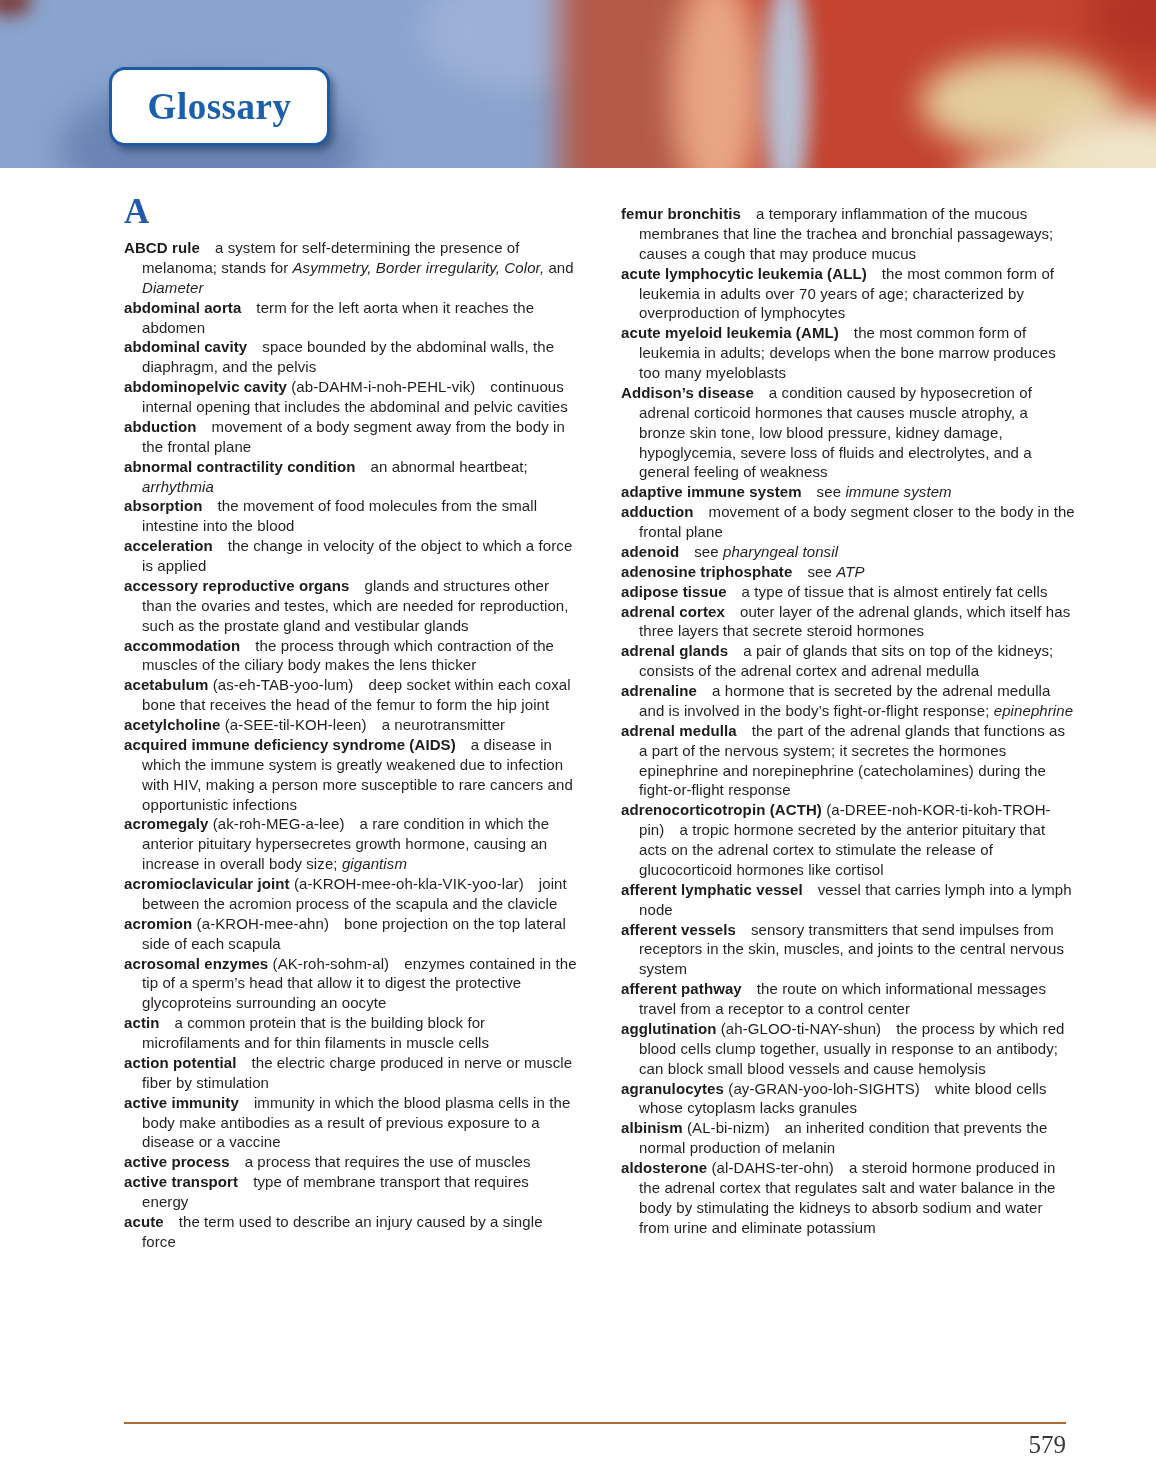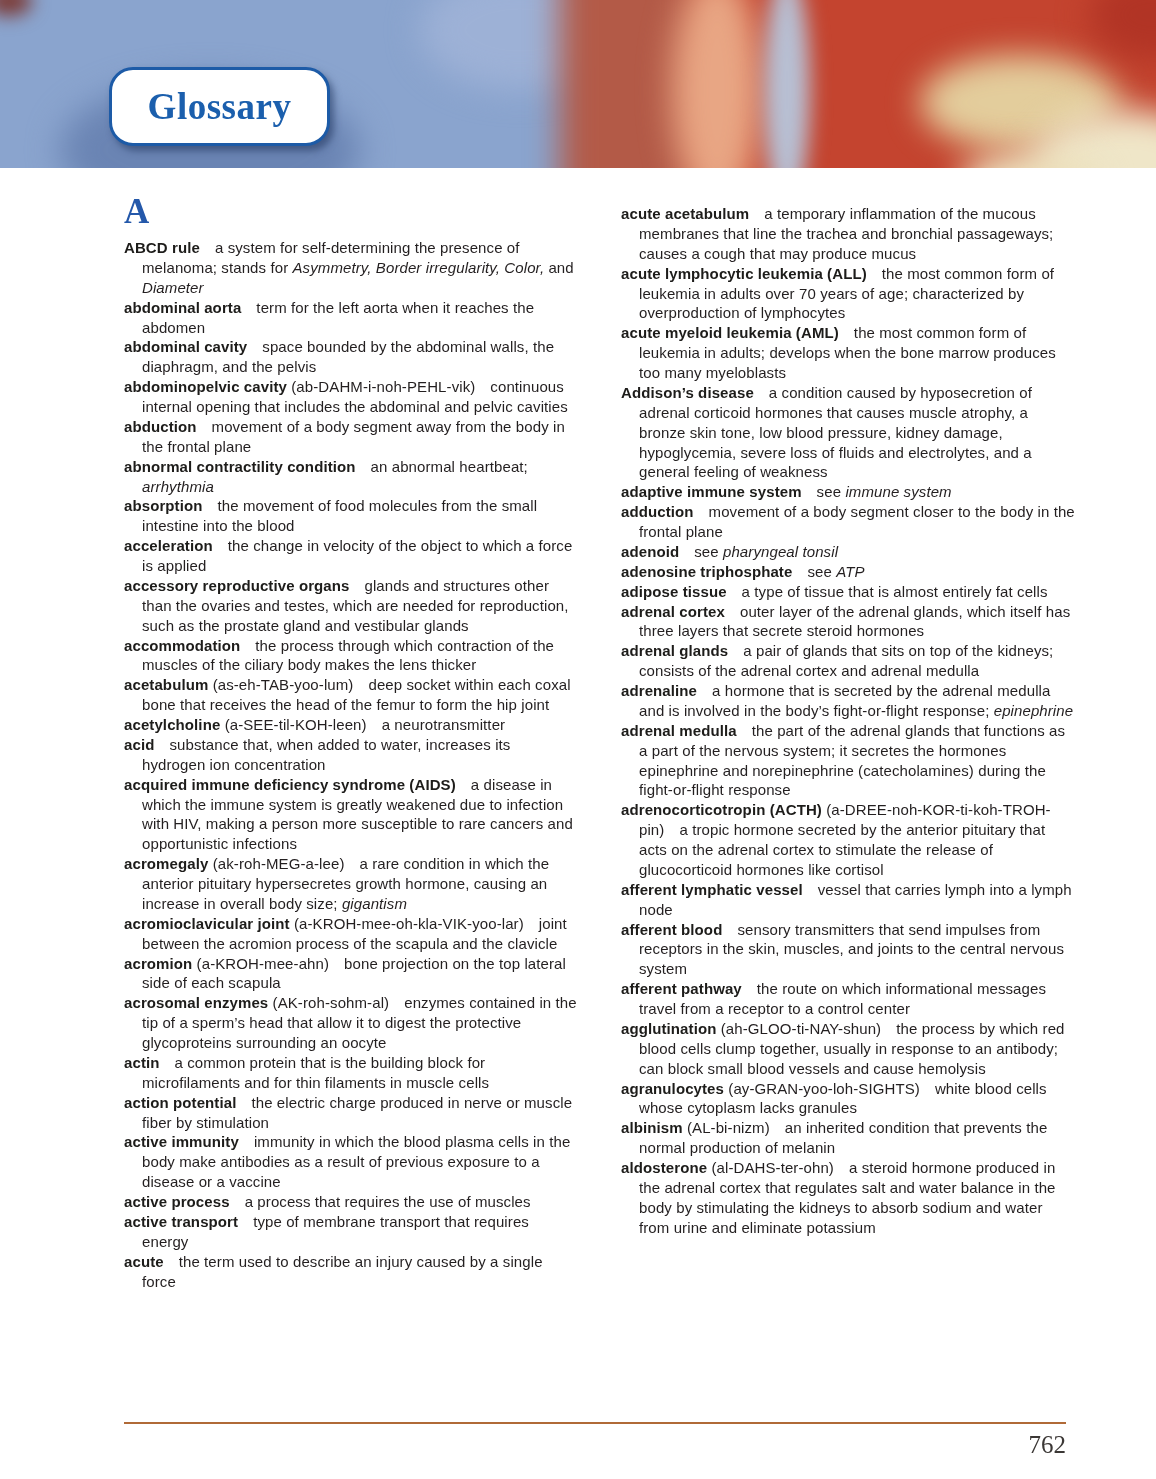--- a/index.html
+++ b/index.html
@@ -21,21 +21,21 @@
   .ph.b7{left:764px;top:-30px;width:46px;height:240px;background:#b7c0d4;filter:blur(10px);}
   .ph.b8{left:920px;top:55px;width:200px;height:95px;background:#e3cd9c;}
   .ph.b9{left:1030px;top:110px;width:190px;height:110px;background:#efe6c8;}
   .ph.b10{left:960px;top:150px;width:140px;height:70px;background:#ece0bc;}
   .ph.b11{left:1090px;top:-30px;width:130px;height:90px;background:#b13425;}
   .ph.b12{left:-14px;top:-14px;width:46px;height:30px;background:#7c3b36;filter:blur(9px);}
 
   
   .title-box{
     position:absolute;left:109px;top:67px;width:221px;height:79px;
-    background:#ffffff;border:3px solid #1d5ba7;border-radius:24px;
+    background:#ffffff;border:3px solid #1d5ba7;border-radius:16px;
     box-shadow:4px 5px 7px rgba(25,45,85,.5);
     display:flex;align-items:center;justify-content:center;box-sizing:border-box;
   }
   .title-box .t{
     font-family:"Liberation Serif","DejaVu Serif",serif;
     font-weight:bold;font-size:37px;color:#1b5fad;letter-spacing:.5px;
   }
 
   
   .content{position:absolute;left:124px;top:194px;width:952px;}
@@ -92,56 +92,55 @@
           <p class="entry"><b>abdominal cavity</b><span class="sep"></span><span>space bounded by the abdominal walls, the diaphragm, and the pelvis</span></p>
           <p class="entry"><b>abdominopelvic cavity</b> <span>(ab-DAHM-i-noh-PEHL-vik)</span><span class="sep"></span><span>continuous internal opening that includes the abdominal and pelvic cavities</span></p>
           <p class="entry"><b>abduction</b><span class="sep"></span><span>movement of a body segment away from the body in the frontal plane</span></p>
           <p class="entry"><b>abnormal contractility condition</b><span class="sep"></span><span>an abnormal heartbeat; </span><i>arrhythmia</i></p>
           <p class="entry"><b>absorption</b><span class="sep"></span><span>the movement of food molecules from the small intestine into the blood</span></p>
           <p class="entry"><b>acceleration</b><span class="sep"></span><span>the change in velocity of the object to which a force is applied</span></p>
           <p class="entry"><b>accessory reproductive organs</b><span class="sep"></span><span>glands and structures other than the ovaries and testes, which are needed for reproduction, such as the prostate gland and vestibular glands</span></p>
           <p class="entry"><b>accommodation</b><span class="sep"></span><span>the process through which contraction of the muscles of the ciliary body makes the lens thicker</span></p>
           <p class="entry"><b>acetabulum</b> <span>(as-eh-TAB-yoo-lum)</span><span class="sep"></span><span>deep socket within each coxal bone that receives the head of the femur to form the hip joint</span></p>
           <p class="entry"><b>acetylcholine</b> <span>(a-SEE-til-KOH-leen)</span><span class="sep"></span><span>a neurotransmitter</span></p>
-          <p class="entry"><b>acid</b><span class="sep"></span><span>substance that, when added to water, increases its hydrogen ion concentration</span></p>
           <p class="entry"><b>acquired immune deficiency syndrome (AIDS)</b><span class="sep"></span><span>a disease in which the immune system is greatly weakened due to infection with HIV, making a person more susceptible to rare cancers and opportunistic infections</span></p>
           <p class="entry"><b>acromegaly</b> <span>(ak-roh-MEG-a-lee)</span><span class="sep"></span><span>a rare condition in which the anterior pituitary hypersecretes growth hormone, causing an increase in overall body size; </span><i>gigantism</i></p>
           <p class="entry"><b>acromioclavicular joint</b> <span>(a-KROH-mee-oh-kla-VIK-yoo-lar)</span><span class="sep"></span><span>joint between the acromion process of the scapula and the clavicle</span></p>
           <p class="entry"><b>acromion</b> <span>(a-KROH-mee-ahn)</span><span class="sep"></span><span>bone projection on the top lateral side of each scapula</span></p>
           <p class="entry"><b>acrosomal enzymes</b> <span>(AK-roh-sohm-al)</span><span class="sep"></span><span>enzymes contained in the tip of a sperm’s head that allow it to digest the protective glycoproteins surrounding an oocyte</span></p>
           <p class="entry"><b>actin</b><span class="sep"></span><span>a common protein that is the building block for microfilaments and for thin filaments in muscle cells</span></p>
           <p class="entry"><b>action potential</b><span class="sep"></span><span>the electric charge produced in nerve or muscle fiber by stimulation</span></p>
           <p class="entry"><b>active immunity</b><span class="sep"></span><span>immunity in which the blood plasma cells in the body make antibodies as a result of previous exposure to a disease or a vaccine</span></p>
           <p class="entry"><b>active process</b><span class="sep"></span><span>a process that requires the use of muscles</span></p>
           <p class="entry"><b>active transport</b><span class="sep"></span><span>type of membrane transport that requires energy</span></p>
           <p class="entry"><b>acute</b><span class="sep"></span><span>the term used to describe an injury caused by a single force</span></p>
         </div>
     </div>
     <div class="col right">
       <div>
-          <p class="entry"><b>acute acetabulum</b><span class="sep"></span><span>a temporary inflammation of the mucous membranes that line the trachea and bronchial passageways; causes a cough that may produce mucus</span></p>
+          <p class="entry"><b>femur bronchitis</b><span class="sep"></span><span>a temporary inflammation of the mucous membranes that line the trachea and bronchial passageways; causes a cough that may produce mucus</span></p>
           <p class="entry"><b>acute lymphocytic leukemia (ALL)</b><span class="sep"></span><span>the most common form of leukemia in adults over 70 years of age; characterized by overproduction of lymphocytes</span></p>
           <p class="entry"><b>acute myeloid leukemia (AML)</b><span class="sep"></span><span>the most common form of leukemia in adults; develops when the bone marrow produces too many myeloblasts</span></p>
           <p class="entry"><b>Addison’s disease</b><span class="sep"></span><span>a condition caused by hyposecretion of adrenal corticoid hormones that causes muscle atrophy, a bronze skin tone, low blood pressure, kidney damage, hypoglycemia, severe loss of fluids and electrolytes, and a general feeling of weakness</span></p>
           <p class="entry"><b>adaptive immune system</b><span class="sep"></span><span>see </span><i>immune system</i></p>
           <p class="entry"><b>adduction</b><span class="sep"></span><span>movement of a body segment closer to the body in the frontal plane</span></p>
           <p class="entry"><b>adenoid</b><span class="sep"></span><span>see </span><i>pharyngeal tonsil</i></p>
           <p class="entry"><b>adenosine triphosphate</b><span class="sep"></span><span>see </span><i>ATP</i></p>
           <p class="entry"><b>adipose tissue</b><span class="sep"></span><span>a type of tissue that is almost entirely fat cells</span></p>
           <p class="entry"><b>adrenal cortex</b><span class="sep"></span><span>outer layer of the adrenal glands, which itself has three layers that secrete steroid hormones</span></p>
           <p class="entry"><b>adrenal glands</b><span class="sep"></span><span>a pair of glands that sits on top of the kidneys; consists of the adrenal cortex and adrenal medulla</span></p>
           <p class="entry"><b>adrenaline</b><span class="sep"></span><span>a hormone that is secreted by the adrenal medulla and is involved in the body’s fight-or-flight response; </span><i>epinephrine</i></p>
           <p class="entry"><b>adrenal medulla</b><span class="sep"></span><span>the part of the adrenal glands that functions as a part of the nervous system; it secretes the hormones epinephrine and norepinephrine (catecholamines) during the fight-or-flight response</span></p>
           <p class="entry"><b>adrenocorticotropin (ACTH)</b> <span>(a-DREE-noh-KOR-ti-koh-TROH-pin)</span><span class="sep"></span><span>a tropic hormone secreted by the anterior pituitary that acts on the adrenal cortex to stimulate the release of glucocorticoid hormones like cortisol</span></p>
           <p class="entry"><b>afferent lymphatic vessel</b><span class="sep"></span><span>vessel that carries lymph into a lymph node</span></p>
-          <p class="entry"><b>afferent blood</b><span class="sep"></span><span>sensory transmitters that send impulses from receptors in the skin, muscles, and joints to the central nervous system</span></p>
+          <p class="entry"><b>afferent vessels</b><span class="sep"></span><span>sensory transmitters that send impulses from receptors in the skin, muscles, and joints to the central nervous system</span></p>
           <p class="entry"><b>afferent pathway</b><span class="sep"></span><span>the route on which informational messages travel from a receptor to a control center</span></p>
           <p class="entry"><b>agglutination</b> <span>(ah-GLOO-ti-NAY-shun)</span><span class="sep"></span><span>the process by which red blood cells clump together, usually in response to an antibody; can block small blood vessels and cause hemolysis</span></p>
           <p class="entry"><b>agranulocytes</b> <span>(ay-GRAN-yoo-loh-SIGHTS)</span><span class="sep"></span><span>white blood cells whose cytoplasm lacks granules</span></p>
           <p class="entry"><b>albinism</b> <span>(AL-bi-nizm)</span><span class="sep"></span><span>an inherited condition that prevents the normal production of melanin</span></p>
           <p class="entry"><b>aldosterone</b> <span>(al-DAHS-ter-ohn)</span><span class="sep"></span><span>a steroid hormone produced in the adrenal cortex that regulates salt and water balance in the body by stimulating the kidneys to absorb sodium and water from urine and eliminate potassium</span></p>
         </div>
     </div>
   </div>
 </div>
 
 <div class="footer-rule"></div>
-<div class="page-num">762</div>
+<div class="page-num">579</div>
 
 </body></html>

